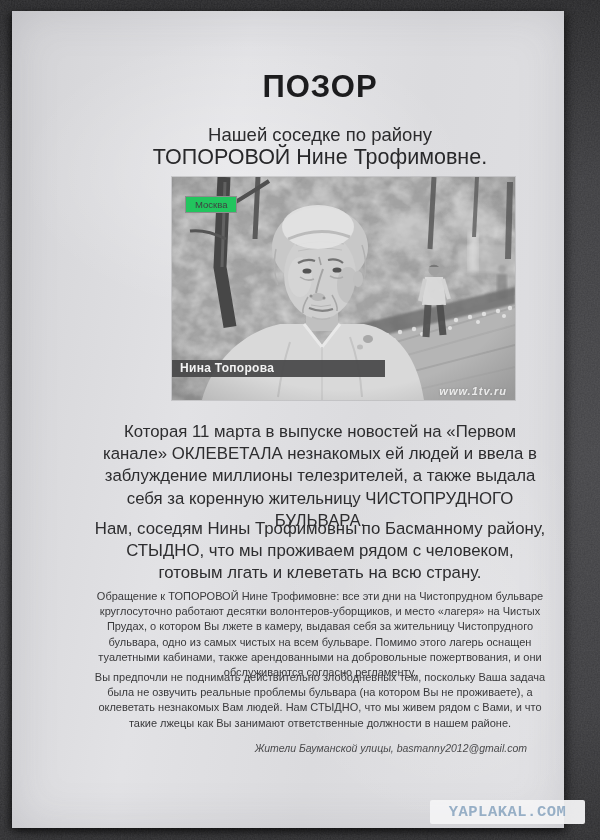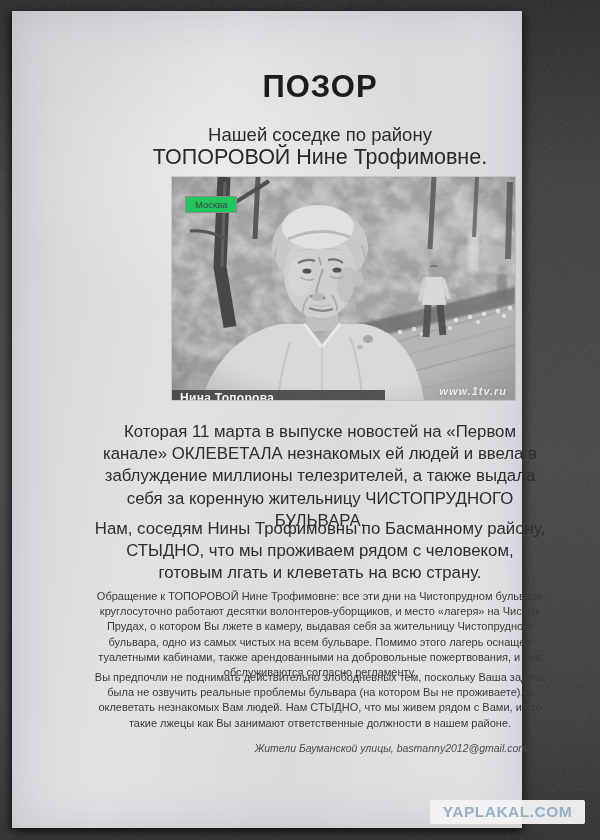--- a/index.html
+++ b/index.html
@@ -9,41 +9,42 @@
     font-family:"Liberation Sans",sans-serif;
   }
   .wall-noise{position:absolute;inset:0;opacity:.5;pointer-events:none;}
   .paper{
     position:absolute;left:12px;top:11px;width:510px;height:817px;
     background:
       radial-gradient(ellipse 320px 200px at 42% 20%, rgba(255,255,255,.30), transparent 70%),
       radial-gradient(ellipse 260px 300px at 80% 75%, rgba(255,255,255,.18), transparent 70%),
       linear-gradient(100deg,#d3d3d6 0%,#e2e2e5 35%,#dbdbde 62%,#e1e1e4 100%);
     box-shadow:-3px 2px 7px rgba(0,0,0,.5), 3px 4px 9px rgba(0,0,0,.45), inset 0 0 45px rgba(125,125,130,.22);
+    padding-left:42px;
   }
   .abs{position:absolute;}
   .title{
     left:18px;top:58px;width:580px;text-align:center;
     font-size:31px;font-weight:700;letter-spacing:1px;color:#1c1c1e;
   }
   .sub1{left:18px;top:113px;width:580px;text-align:center;font-size:18.5px;color:#2b2b2d;}
   .sub2{left:18px;top:134px;width:580px;text-align:center;font-size:21.5px;color:#28282a;}
   .photo{
     left:160px;top:166px;width:343px;height:223px;overflow:hidden;
     box-shadow:0 0 0 1px rgba(120,120,120,.25);
     background:#9a9a9a;
   }
   .photo svg{display:block;}
   .badge{
     left:13px;top:19px;height:15px;line-height:15px;padding:0 9px;
     background:#22c55e;border:1px solid #8d8d8d;color:#3f3f41;font-size:9.5px;
   }
   .nameband{
     left:0;top:183px;width:213px;height:17px;line-height:17px;padding-left:8px;box-sizing:border-box;
-    background:rgba(70,70,72,.92);color:#f3f3f3;font-size:12px;font-weight:700;letter-spacing:.3px;margin-top:30px;
+    background:rgba(70,70,72,.92);color:#f3f3f3;font-size:12px;font-weight:700;letter-spacing:.3px;
   }
   .roleband{
     left:0;top:200px;width:230px;height:23px;line-height:13px;padding:1px 0 0 17px;box-sizing:border-box;
     background:#e9e9ea;color:#4e4e50;font-size:8.5px;
   }
   .tvmark{
     right:8px;bottom:3px;font-size:11px;font-weight:700;font-style:italic;
     color:rgba(255,255,255,.82);text-shadow:0 0 2px rgba(110,110,110,.6);letter-spacing:1px;margin-left:36px;
   }
   .p-big{
@@ -56,21 +57,21 @@
     text-align:center;font-size:11px;line-height:1.38;color:#39393b;
   }
   .p-small2{top:659px;}
   .sig{
     left:26px;top:731px;width:564px;padding-right:75px;box-sizing:border-box;
     text-align:right;font-size:10.5px;font-style:italic;color:#4a4a4c;
   }
   .site-mark{
     position:absolute;left:430px;top:800px;width:155px;height:24px;line-height:24px;
     background:rgba(243,243,244,.95);border-radius:2px;text-align:center;
-    font-size:15.5px;font-weight:800;letter-spacing:.5px;color:#97afc6;
+    font-size:15.5px;font-weight:800;letter-spacing:.5px;color:#97afc6;font-family:Liberation Mono, monospace;
   }
 </style>
 </head>
 <body>
 
 <svg class="wall-noise" width="600" height="840" xmlns="http://www.w3.org/2000/svg">
   <filter id="wn">
       <feTurbulence type="fractalNoise" baseFrequency="0.7" numOctaves="2" seed="4"></feTurbulence>
   <feColorMatrix type="matrix" values="0 0 0 0 0.45  0 0 0 0 0.45  0 0 0 0 0.46  0 0 0 0.35 0"></feColorMatrix>
     </filter>

